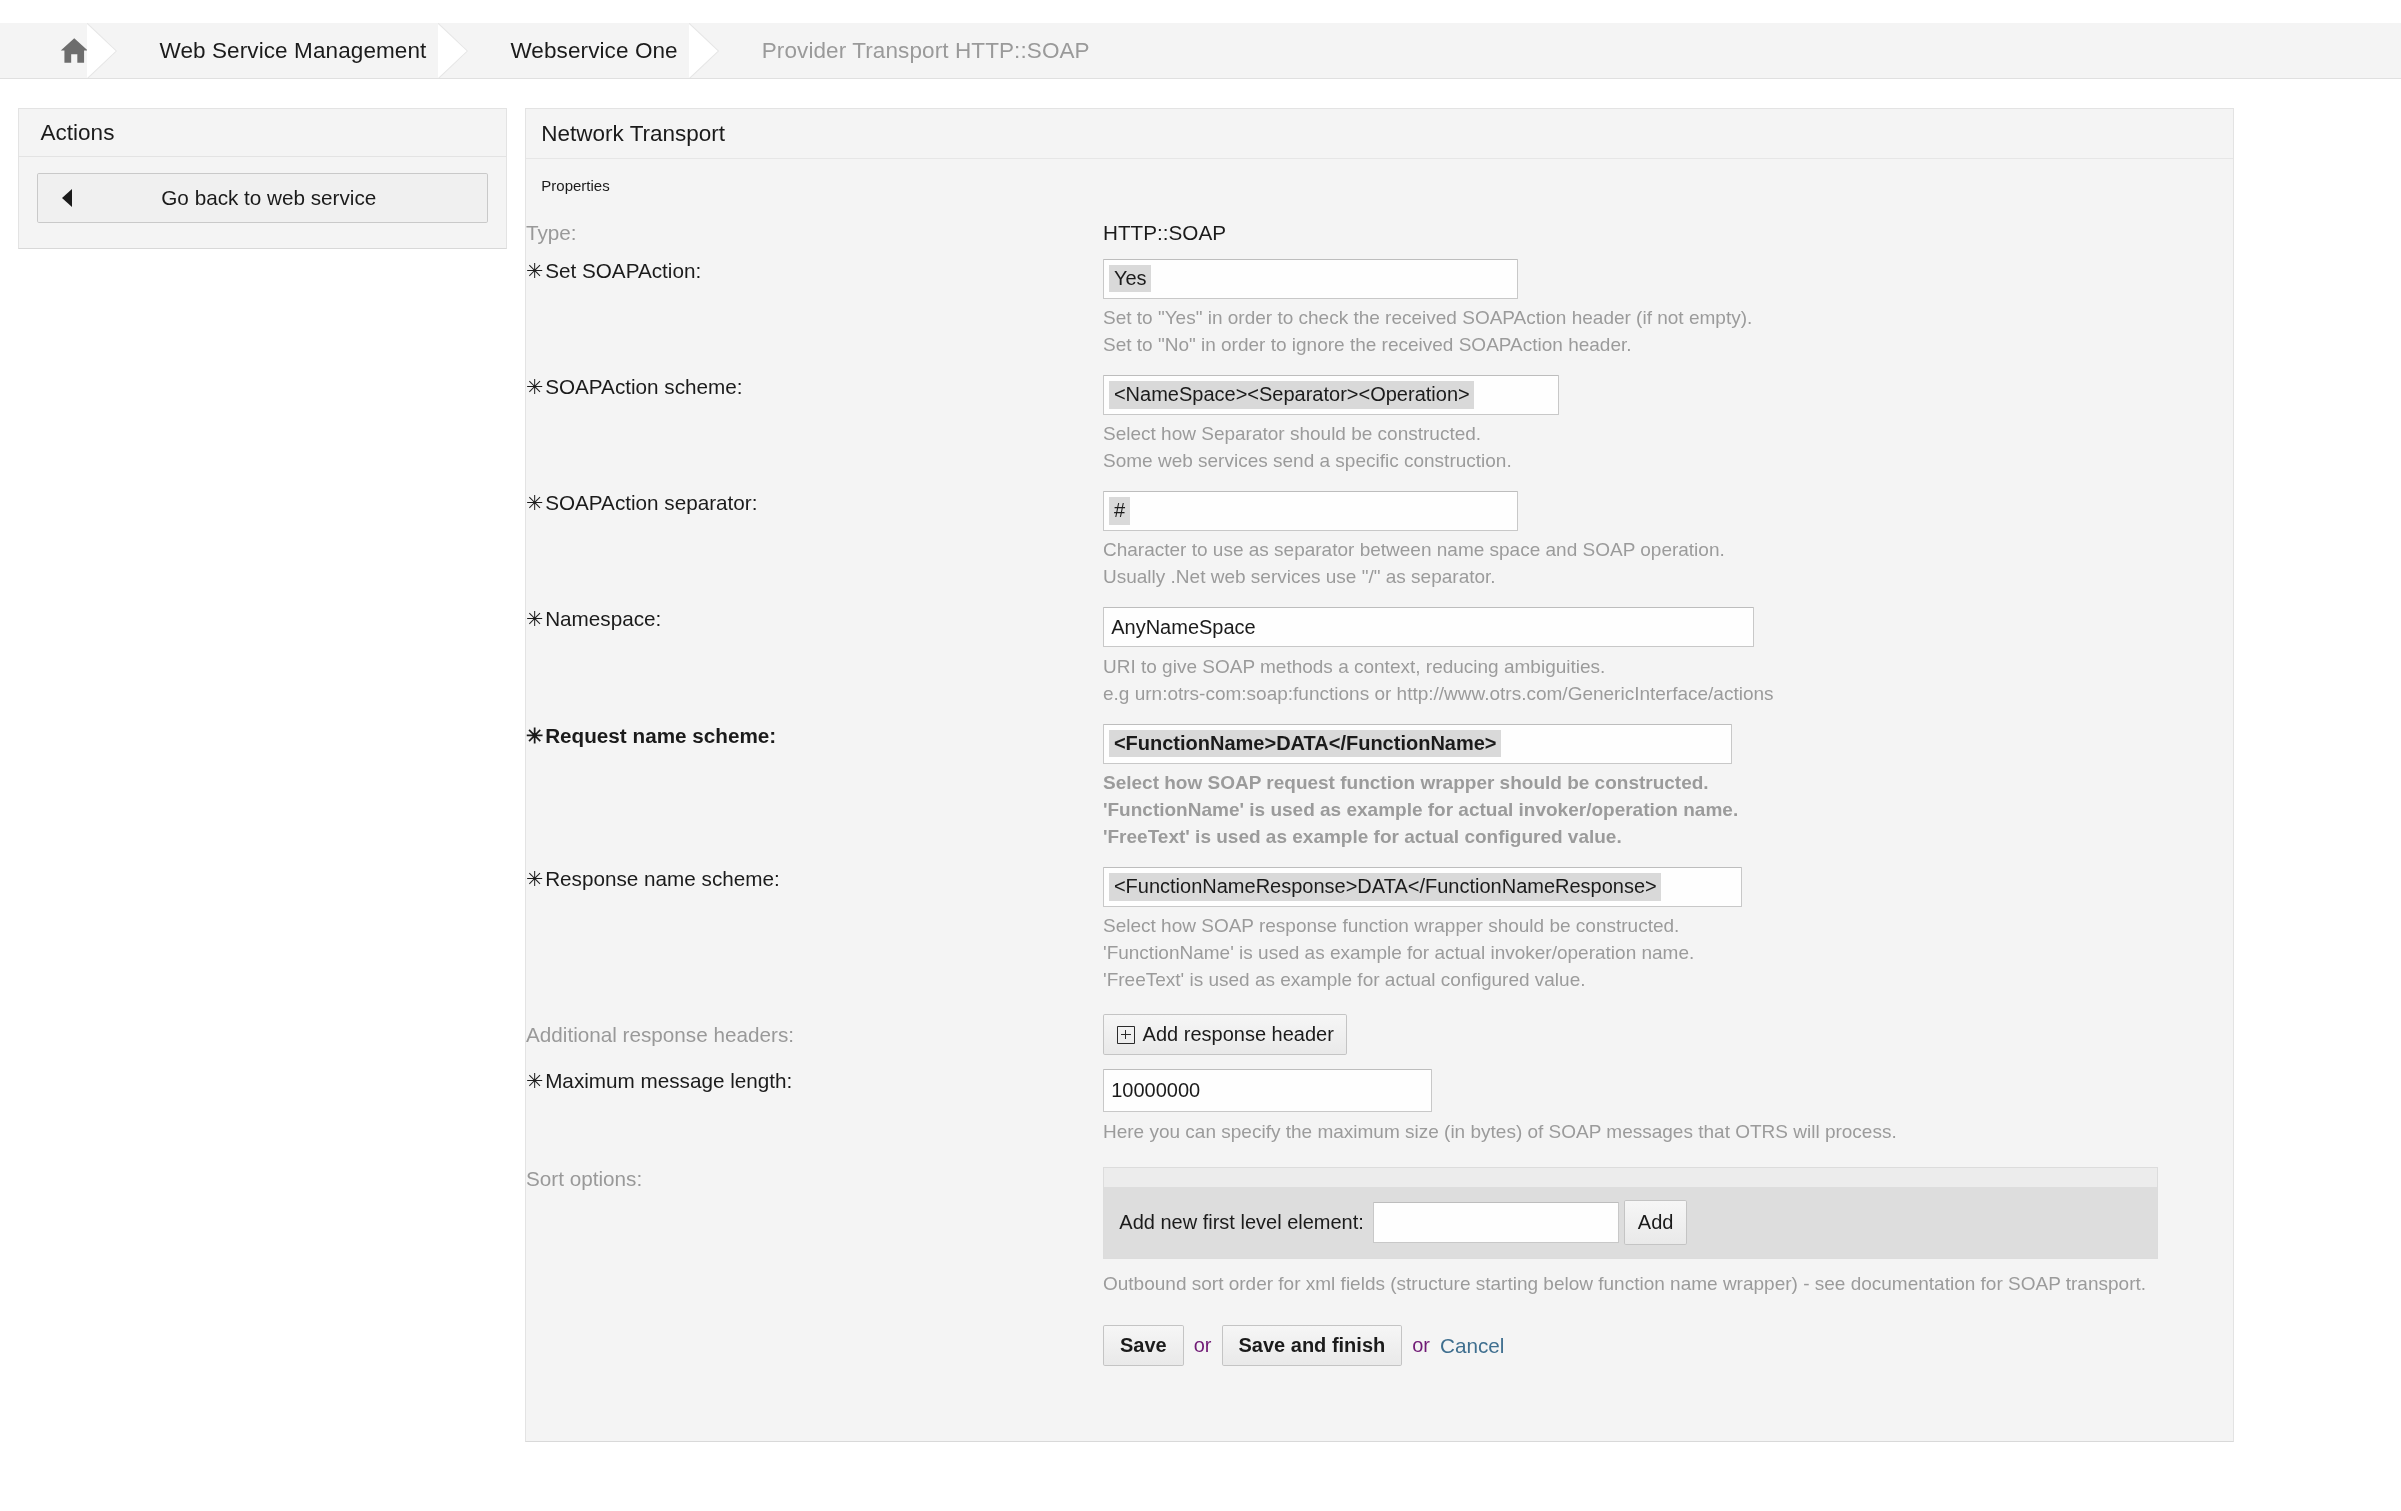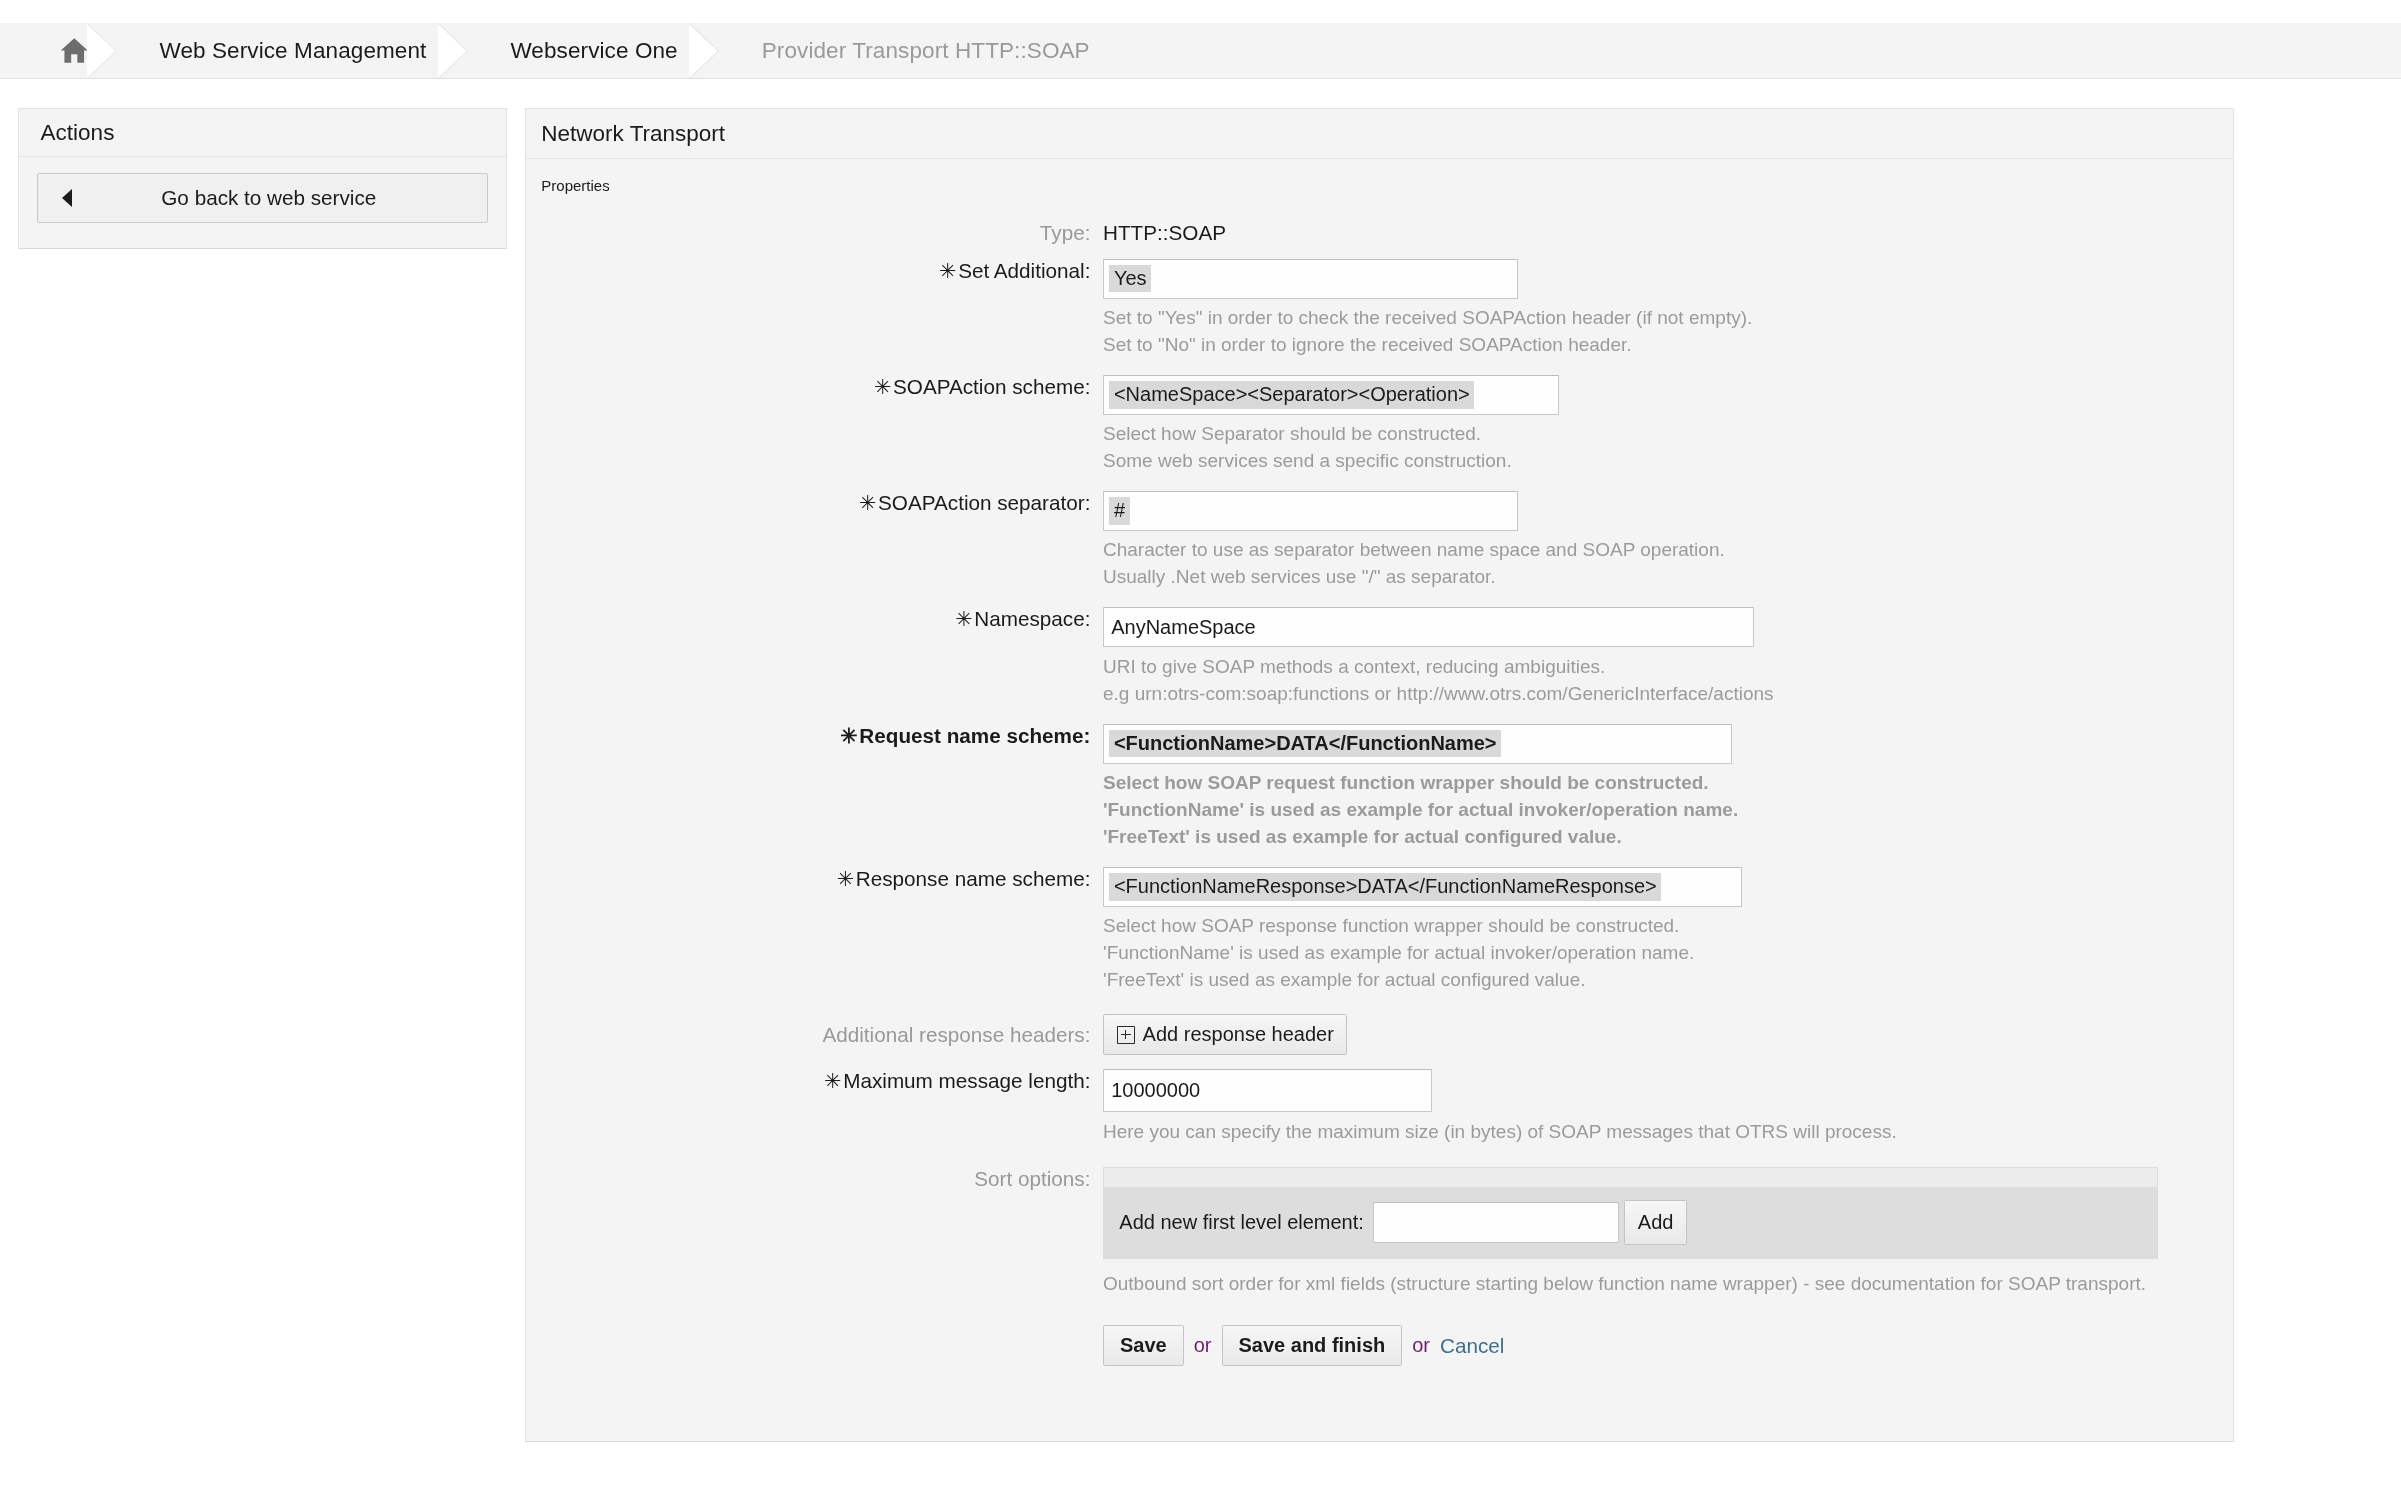--- a/index.html
+++ b/index.html
@@ -112,21 +112,20 @@
     font-size: 15px;
     color: #1b1b1b;
   }
 
   
   .form { position: relative; padding-top: 20px; }
   .row { display: flex; align-items: flex-start; }
   .lbl {
     width: 577px;
     flex: 0 0 577px;
-    text-align: right;
     padding-right: 12.6px;
     font-size: 20.7px;
     color: #1b1b1b;
     white-space: nowrap;
     position: relative;
   }
   .lbl.muted { color: #999999; }
   .lbl .star {
     color: #1b1b1b;
     font-size: 20.7px;
@@ -306,21 +305,21 @@
 
     <div class="row" style="margin-top:7.2px;">
       <div class="lbl muted">Type:</div>
       <div class="fld">
         <div class="txt-static">HTTP::SOAP</div>
       </div>
     </div>
 
     <div class="row" style="margin-top:13.5px;">
       <div class="lbl">
-        <span class="star">✳</span><span>Set Additional:</span>
+        <span class="star">✳</span><span>Set SOAPAction:</span>
       </div>
       <div class="fld">
         <div class="selectbox" style="width:415px;">
           <span class="selval">Yes</span>
         </div>
         <div class="hint">
           <div>Set to "Yes" in order to check the received SOAPAction header (if not empty).</div>
           <div>Set to "No" in order to ignore the received SOAPAction header.</div>
         </div>
       </div>

